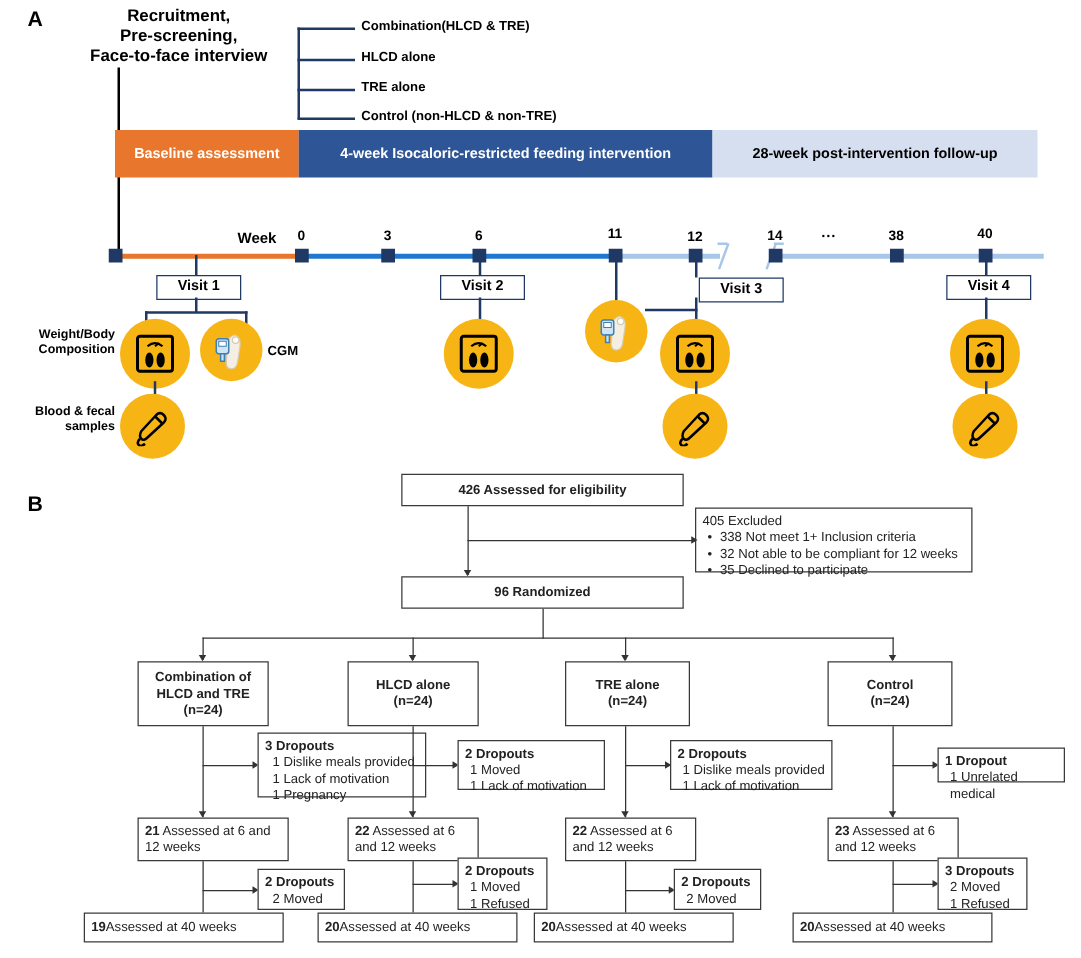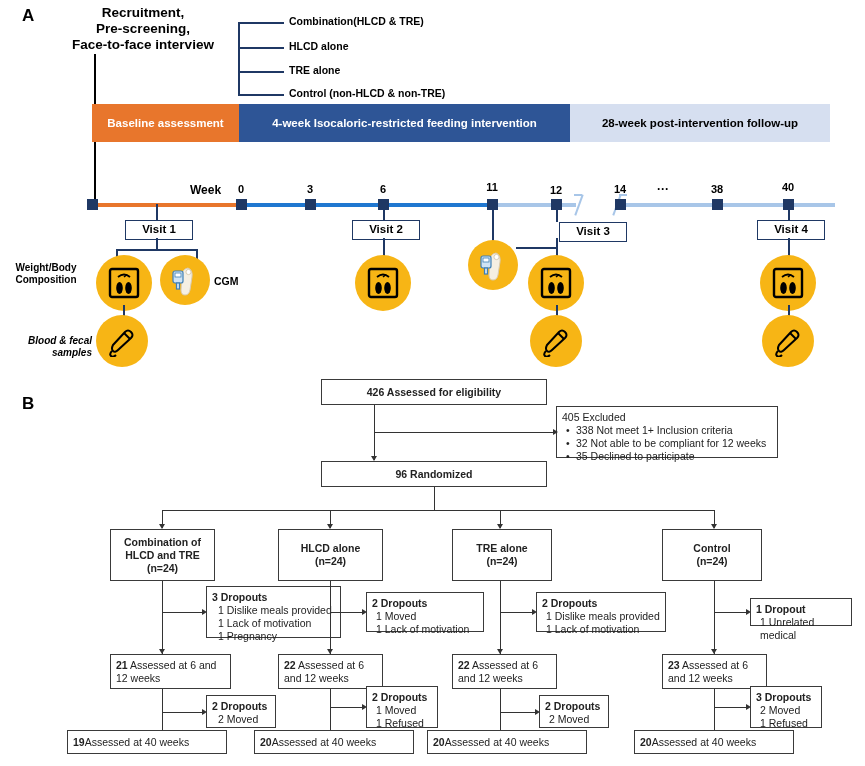--- a/index.html
+++ b/index.html
@@ -115,21 +115,21 @@
   <div class="node" style="left:783px;top:199px;"></div>
   <div class="wklabel" style="left:773px;top:181px;width:30px;">40</div>
 
   <div class="vline" style="left:156px;top:204px;height:18px;"></div>
   <div class="visitbox" style="left:125px;top:220px;width:66px;">Visit 1</div>
   <div class="vline" style="left:156px;top:238px;height:12px;"></div>
   <div class="hline" style="left:116px;top:249px;width:82px;"></div>
   <div class="vline" style="left:116px;top:249px;height:12px;"></div>
   <div class="vline" style="left:196px;top:249px;height:12px;"></div>
 
-  <div class="sidelabel" style="left:0px;top:262px;width:92px;white-space:pre-line;text-align:center;">Weight/Body
+  <div class="sidelabel" style="left:0px;top:262px;width:92px;white-space:pre-line;">Weight/Body
 Composition</div>
 
   <div class="circ" style="left:96px;top:255px;width:56px;height:56px;">
     <svg width="34" height="34" viewBox="0 0 34 34">
         <rect x="3" y="3" width="28" height="28" rx="2" fill="none" stroke="#000" stroke-width="2.4"></rect>
         <path d="M11 11 Q17 6 23 11" fill="none" stroke="#000" stroke-width="1.8"></path>
         <path d="M17 11 L20 8.5" stroke="#000" stroke-width="1.6"></path>
         <ellipse cx="12.5" cy="22" rx="3.3" ry="6" fill="#000"></ellipse>
         <ellipse cx="21.5" cy="22" rx="3.3" ry="6" fill="#000"></ellipse>
       </svg>
@@ -140,21 +140,21 @@
         <path d="M20 5 q5 2 4 9 l-2 13 q-1 5 -5 5 q-4 0 -4 -5 l1 -14 q0 -7 6 -8z" fill="#F5EFE3" stroke="#D9CBB0" stroke-width="1"></path>
         <circle cx="20.5" cy="9" r="2.6" fill="#fff" stroke="#D9CBB0" stroke-width="1"></circle>
         <rect x="5" y="8" width="10" height="12" rx="2" fill="#cfe4f5" stroke="#3E7FB5" stroke-width="1.2"></rect>
         <rect x="7" y="10" width="6" height="4" fill="#fff" stroke="#3E7FB5" stroke-width=".8"></rect>
         <rect x="8.5" y="20" width="3" height="6" fill="#cfe4f5" stroke="#3E7FB5" stroke-width="1.2"></rect>
       </svg>
   </div>
   <div class="cgmlabel" style="left:214px;top:275px;">CGM</div>
 
   <div class="vline" style="left:123px;top:305px;height:16px;"></div>
-  <div class="sidelabel" style="left:0px;top:335px;width:92px;white-space:pre-line;font-style:italic;">Blood &amp; fecal
+  <div class="sidelabel" style="left:0px;top:324px;width:92px;white-space:pre-line;">Blood &amp; fecal
 samples</div>
   <div class="circ" style="left:96px;top:315px;width:52px;height:52px;">
     <svg width="32" height="32" viewBox="0 0 32 32">
         <g stroke="#000" stroke-width="2" fill="none">
           <path d="M7 20 L19 7 q3 -3 6 0 q3 3 0 6 L12 25 q-3 3 -5 1 q-2 -2 0 -6z"></path>
           <path d="M18 8 L24 14"></path>
           <path d="M6 26 q-3 3 -1 5 q2 2 5 -1"></path>
         </g>
       </svg>
   </div>

